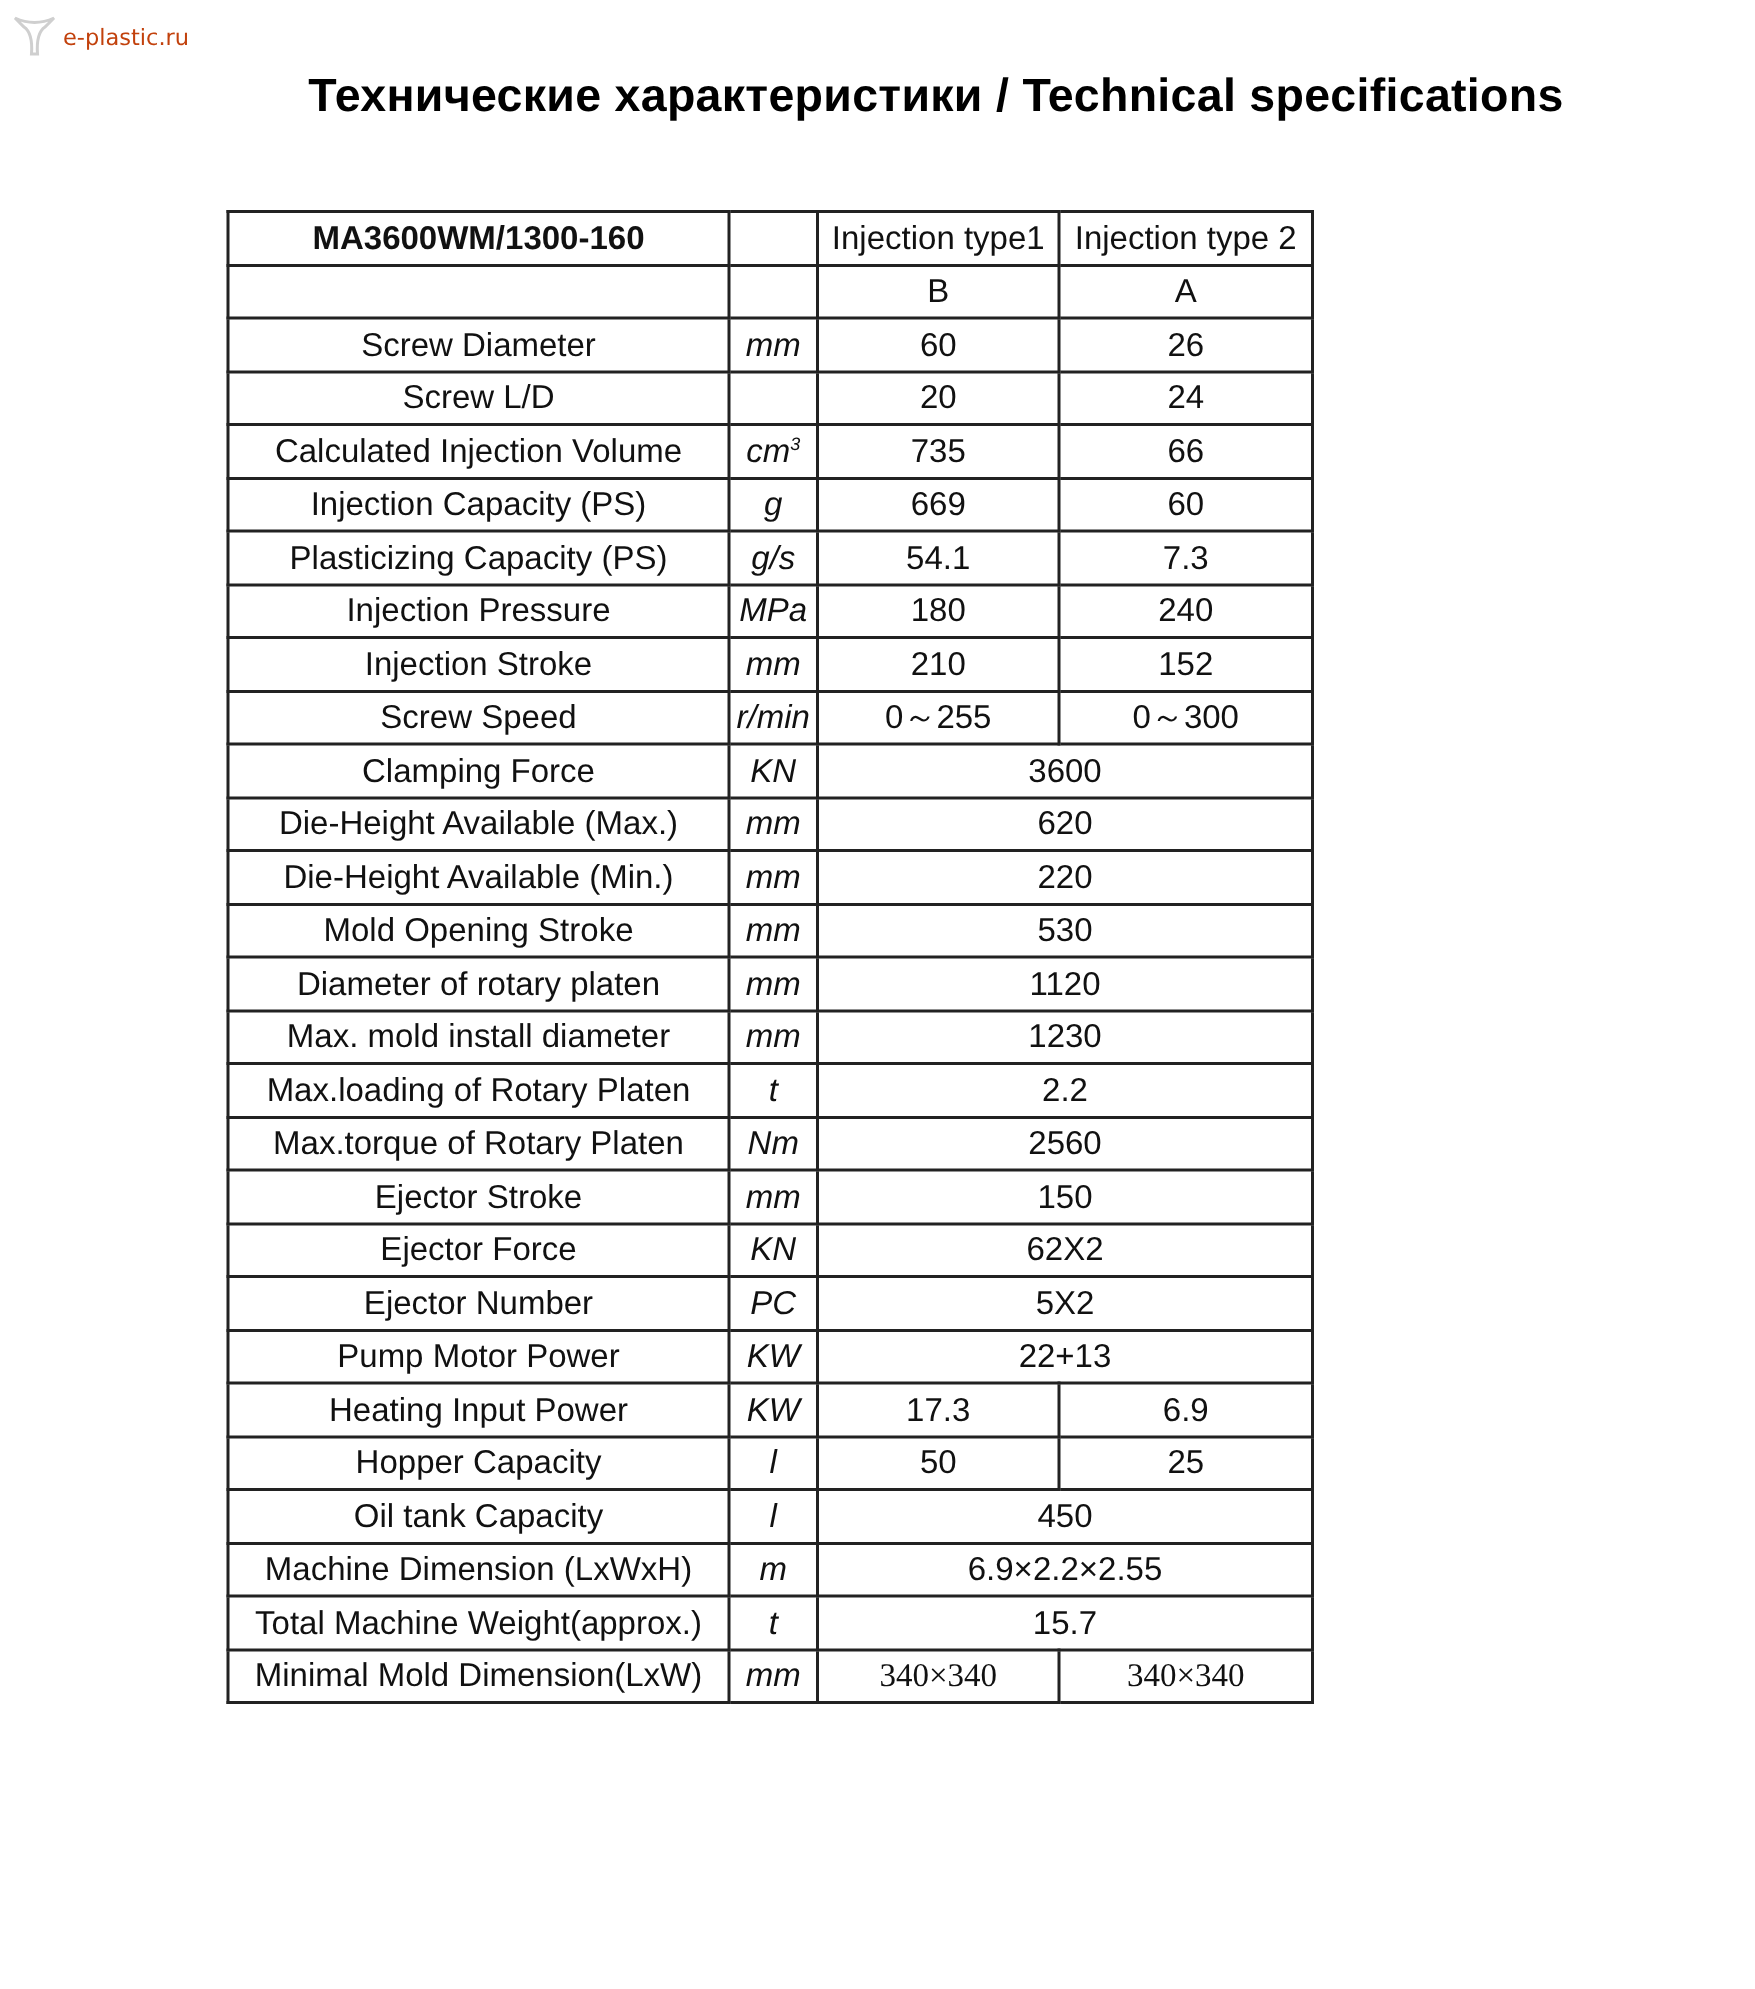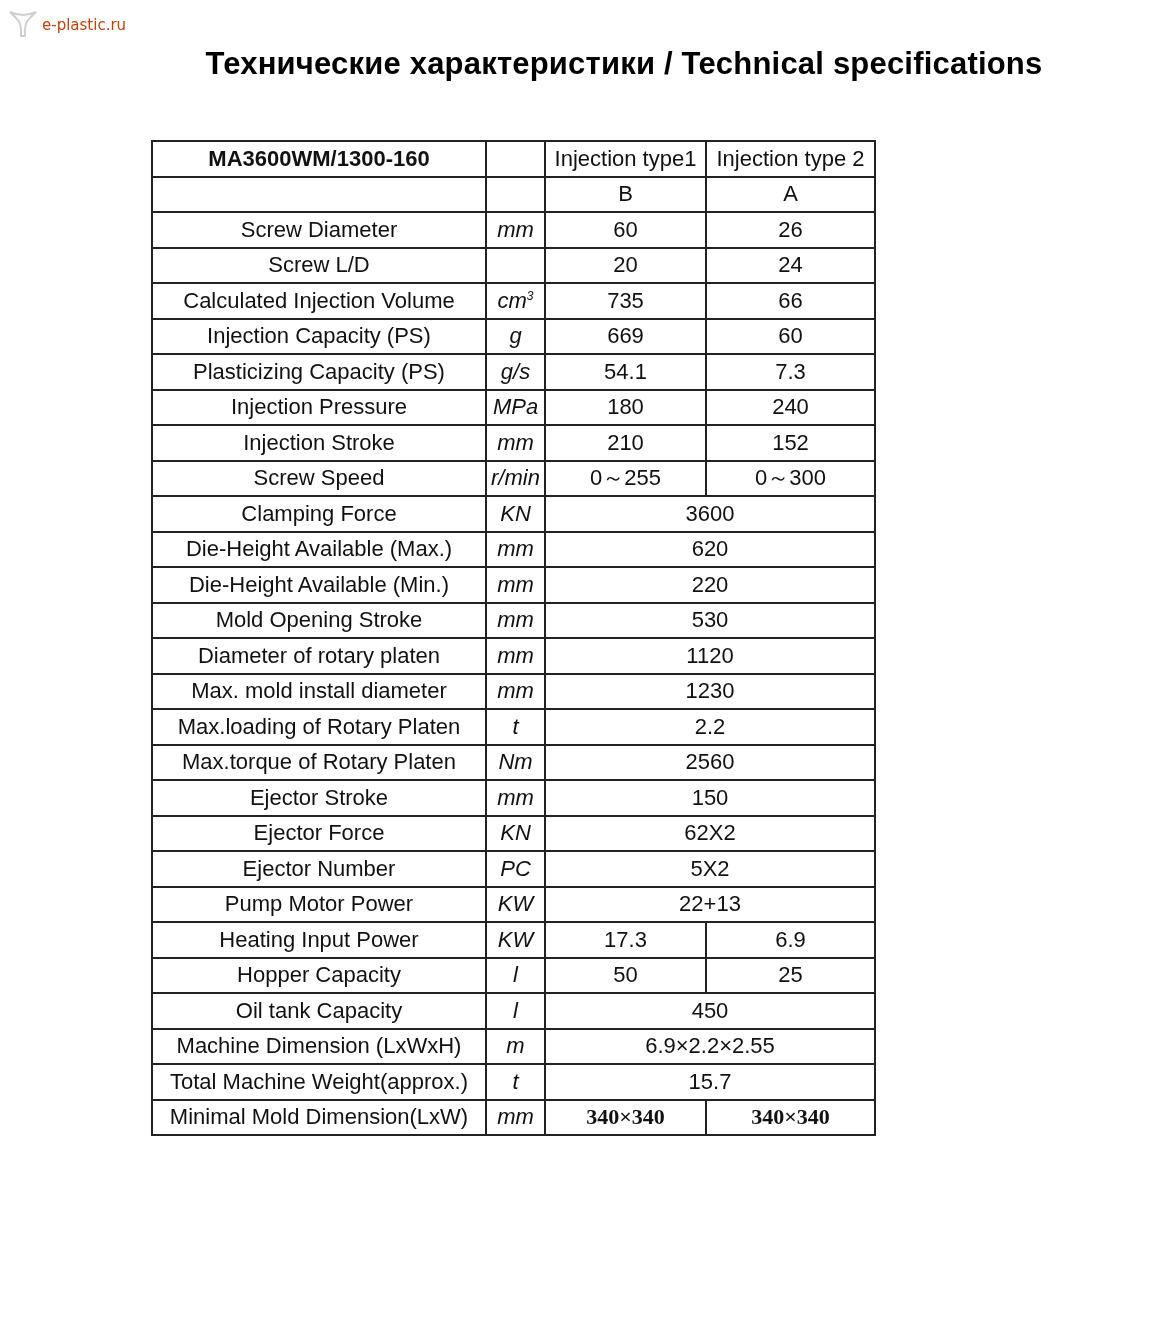--- a/index.html
+++ b/index.html
@@ -6,21 +6,21 @@
   body { width:1170px; height:1326px; position:relative; overflow:hidden; font-family:"Liberation Sans", sans-serif; color:#111; }
   .watermark { position:absolute; left:8px; top:8px; display:flex; align-items:center; gap:4px; color:#c2410c; font-family:"DejaVu Sans", sans-serif; font-size:15px; }
   .watermark svg { width:30px; height:30px; }
   .title { position:absolute; left:0; top:46px; width:1248px; text-align:center; font-family:"Liberation Sans", sans-serif; font-weight:bold; font-size:31px; color:#000; letter-spacing:0.2px; }
   table.spec { position:absolute; left:151px; top:108px; border-collapse:collapse; table-layout:fixed; width:723px;margin-top:32px; }
   table.spec td { border:2.5px solid #222; height:33.5px; padding:0 2px; font-size:22px; white-space:nowrap; overflow:hidden; }
   td.name { text-align:center; }
   td.unit { text-align:center;font-style:italic; }
   td.val { text-align:center; }
   td.model { font-weight:bold; font-size:17px; text-align:center; }
-  td.serif-b { font-family:"Liberation Serif", serif; font-weight:bold; font-size:21px; }
+  td.serif-b { font-family:"Liberation Serif", serif; font-weight:normal; font-size:21px; }
   sup { font-size:12px; }
 </style>
 </head>
 <body>
 
 <div class="watermark">
   <span>
     <svg viewBox="0 0 30 30">
         <path d="M2 4 Q15 10 28 4 L22 10 Q16 14 17 28 L13 28 Q14 14 8 10 Z" fill="none" stroke="#cfcfcf" stroke-width="2"></path>
       </svg>

